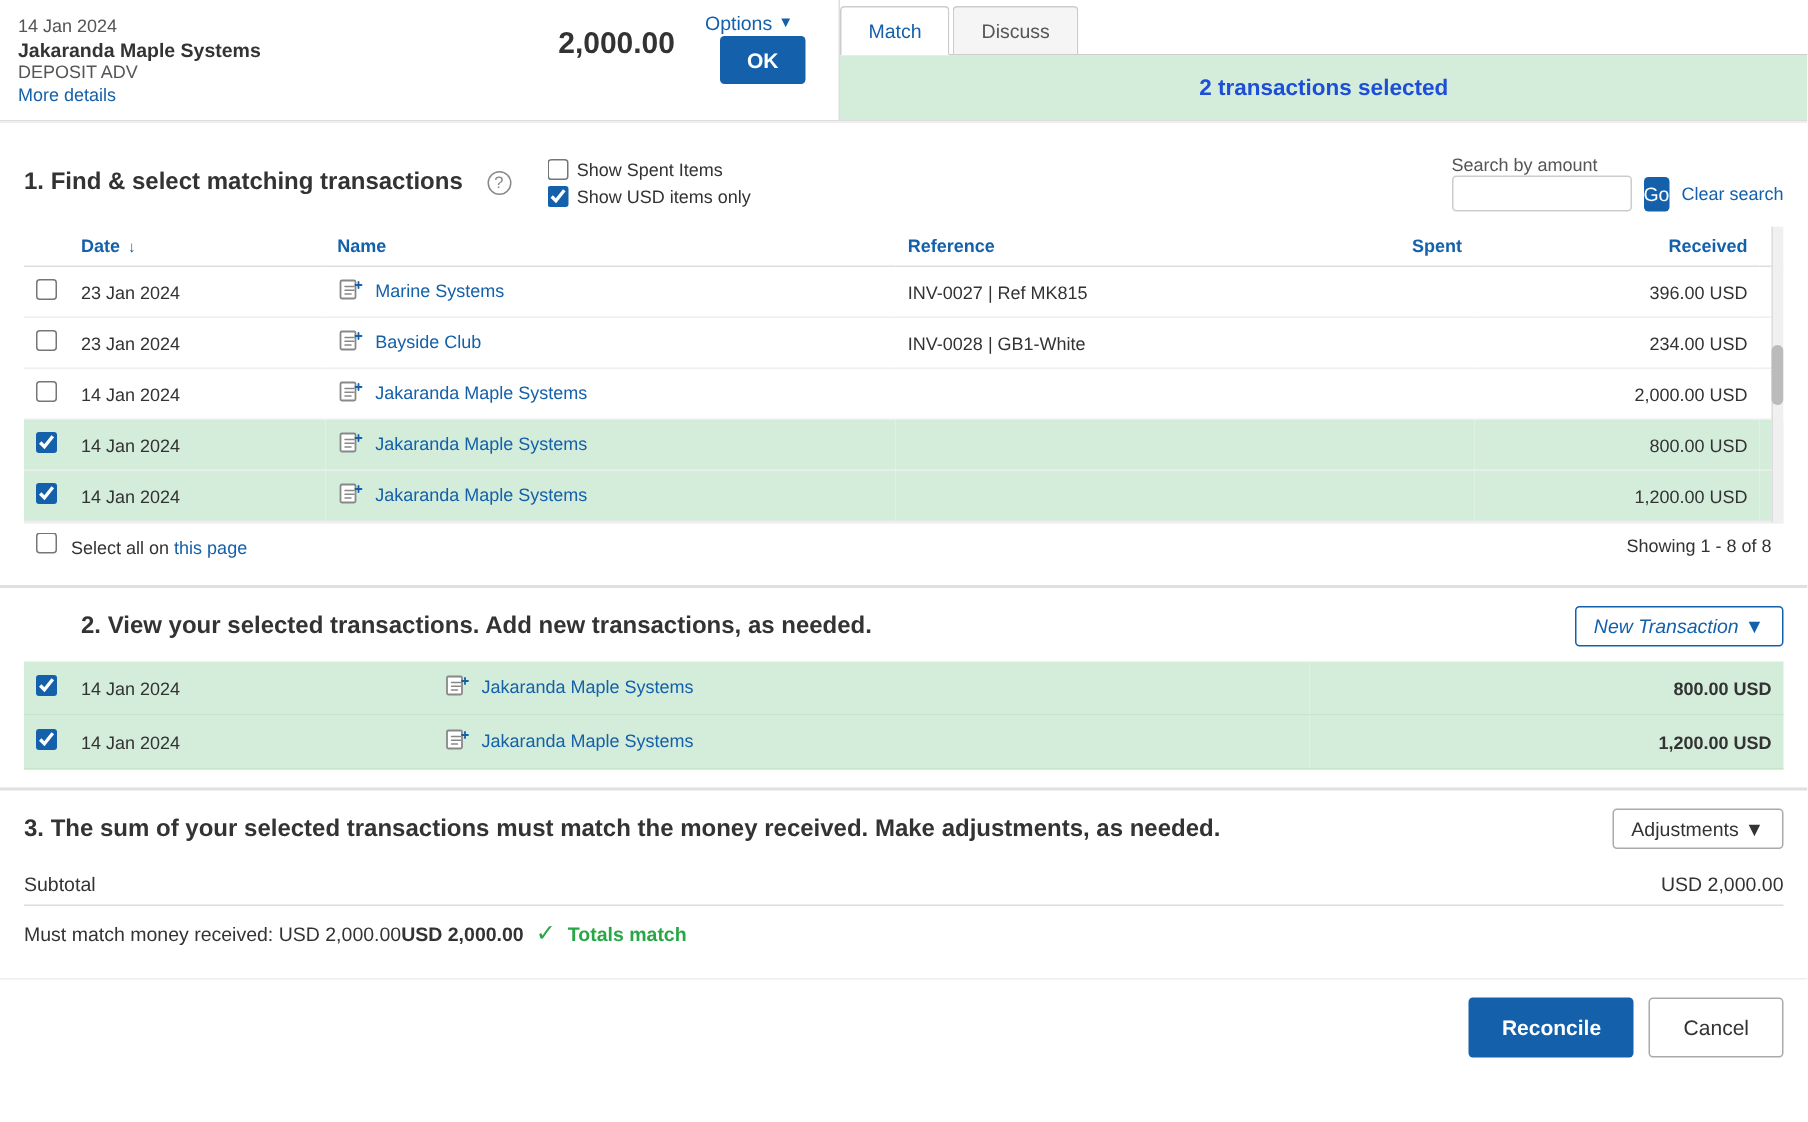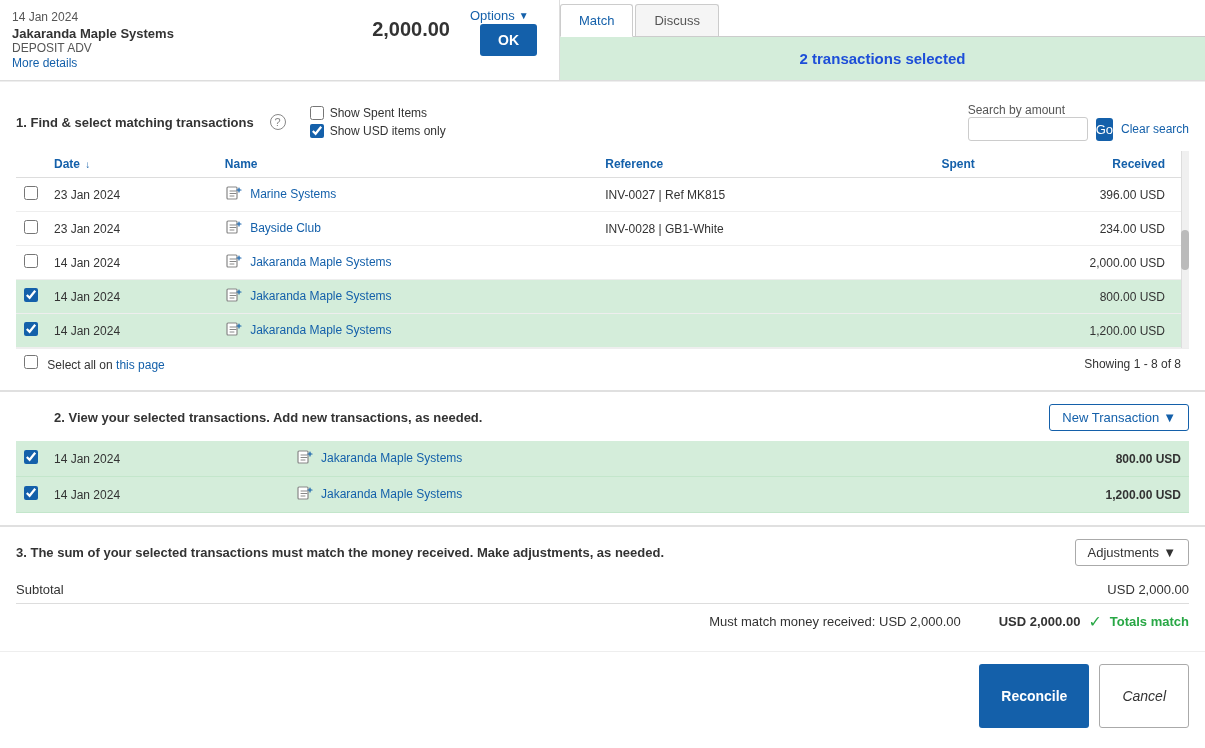--- a/index.html
+++ b/index.html
@@ -20,21 +20,21 @@
     .tabs { display: flex; border-bottom: 1px solid #ccc; }
     .tab { padding: 8px 18px; cursor: pointer; font-size: 13px; border: 1px solid #ccc; border-bottom: none; margin-right: 2px; margin-top: 4px; border-radius: 3px 3px 0 0; background: #f5f5f5; color: #555; }
     .tab.active { background: #fff; color: #1460aa; border-bottom: 1px solid #fff; margin-bottom: -1px; z-index: 1; }
     .transactions-selected { background: #d4edda; flex: 1; display: flex; align-items: center; justify-content: center; font-size: 15px; font-weight: bold; color: #1d4ed8; }
     .options-btn { color: #1460aa; background: none; border: none; cursor: pointer; font-size: 13px; display: flex; align-items: center; gap: 4px; }
     .options-btn .arrow { font-size: 10px; }
 
     
     .section { padding: 12px 16px; }
     .section-header { display: flex; align-items: center; gap: 16px; margin-bottom: 10px; }
-    .section-title { font-size: 13px; font-weight: bold; color: #333; }
+    .section-title { font-size: 16px; font-weight: bold; color: #333; }
     .help-icon { display: inline-flex; align-items: center; justify-content: center; width: 16px; height: 16px; border-radius: 50%; border: 1px solid #888; color: #888; font-size: 11px; cursor: pointer; }
     .checkboxes { display: flex; flex-direction: column; gap: 4px; margin-left: 8px; }
     .checkbox-row { display: flex; align-items: center; gap: 6px; font-size: 12px; }
     .search-area { display: flex; align-items: center; gap: 8px; margin-left: auto; }
     .search-label { font-size: 12px; color: #555; }
     .search-input { border: 1px solid #ccc; border-radius: 3px; padding: 4px 8px; font-size: 12px; width: 160px; }
     .go-btn { background: #1460aa; color: #fff; border: none; padding: 4px 0; border-radius: 3px; cursor: pointer; font-size: 13px; }
     .clear-search { color: #1460aa; font-size: 12px; cursor: pointer; text-decoration: none; }
 
     
@@ -49,41 +49,41 @@
 
     .table-footer { padding: 6px 8px; display: flex; align-items: center; justify-content: space-between; border-top: 1px solid #eee; font-size: 12px; }
     .scrollbar-area { position: relative; }
     .table-wrapper { position: relative; overflow: hidden; }
     .scrollbar-track { position: absolute; right: 0; top: 0; bottom: 0; width: 8px; background: #f0f0f0; border-left: 1px solid #ddd; }
     .scrollbar-thumb { position: absolute; right: 0; top: 40%; width: 8px; height: 40px; background: #bbb; border-radius: 4px; }
 
     
     .section2 { padding: 12px 16px; border-top: 2px solid #e0e0e0; }
     .section2-header { display: flex; align-items: center; justify-content: space-between; margin-bottom: 10px; margin-left: 38px; }
-    .new-trans-btn { background: #fff; border: 1px solid #1460aa; color: #1460aa; padding: 5px 12px; border-radius: 3px; cursor: pointer; font-size: 13px; display: flex; align-items: center; gap: 4px; }
+    .new-trans-btn { background: #fff; border: 1px solid #1460aa; color: #1460aa; padding: 5px 12px; border-radius: 3px; cursor: pointer; font-size: 13px; display: flex; align-items: center; gap: 4px; font-style: italic; }
 
     .selected-table { width: 100%; border-collapse: collapse; font-size: 12px; }
     .selected-table td { padding: 7px 8px; vertical-align: middle; }
     .selected-table tr { background: #d4edda; border-bottom: 1px solid #c3e6cb; }
 
     
     .section3 { padding: 12px 16px; border-top: 2px solid #e0e0e0; }
     .section3-header { display: flex; align-items: center; justify-content: space-between; margin-bottom: 10px; }
     .adjustments-btn { background: #fff; border: 1px solid #aaa; color: #333; padding: 5px 12px; border-radius: 3px; cursor: pointer; font-size: 13px; display: flex; align-items: center; gap: 4px; }
     .subtotal-row { display: flex; justify-content: space-between; padding: 6px 0; border-bottom: 1px solid #ddd; }
-    .must-match-row { display: flex; justify-content: flex-end; align-items: center; padding: 8px 0; gap: 38px; }
+    .must-match-row { display: flex; justify-content: flex-start; align-items: center; padding: 8px 0; }
     .must-match-label { font-size: 13px; }
     .must-match-right { display: flex; align-items: center; gap: 8px; }
     .totals-match { color: #28a745; font-size: 13px; font-weight: bold; display: flex; align-items: center; gap: 4px; }
     .check-icon { color: #28a745; font-size: 16px; }
 
     
     .bottom-bar { display: flex; justify-content: flex-end; gap: 10px; padding: 12px 16px; border-top: 1px solid #eee; }
-    .reconcile-btn { background: #1460aa; color: #fff; border: none; padding: 24px 22px; border-radius: 3px; font-size: 14px; font-weight: bold; cursor: pointer; }
-    .cancel-btn { background: #fff; border: 1px solid #aaa; color: #333; padding: 8px 22px; border-radius: 3px; font-size: 14px; cursor: pointer; font-style: italic; }
+    .reconcile-btn { background: #1460aa; color: #fff; border: none; padding: 12px 22px; border-radius: 3px; font-size: 14px; font-weight: bold; cursor: pointer; }
+    .cancel-btn { background: #fff; border: 1px solid #aaa; color: #333; padding: 8px 22px; border-radius: 3px; font-size: 14px; cursor: pointer; }
 
     .cb { width: 14px; height: 14px; accent-color: #1460aa; cursor: pointer; }
     .cb-checked { accent-color: #1460aa; }
   </style>
 </head>
 <body>
 
 <div class="top-bar">
 
   <div style="position:absolute; left:470px; top:8px;">

